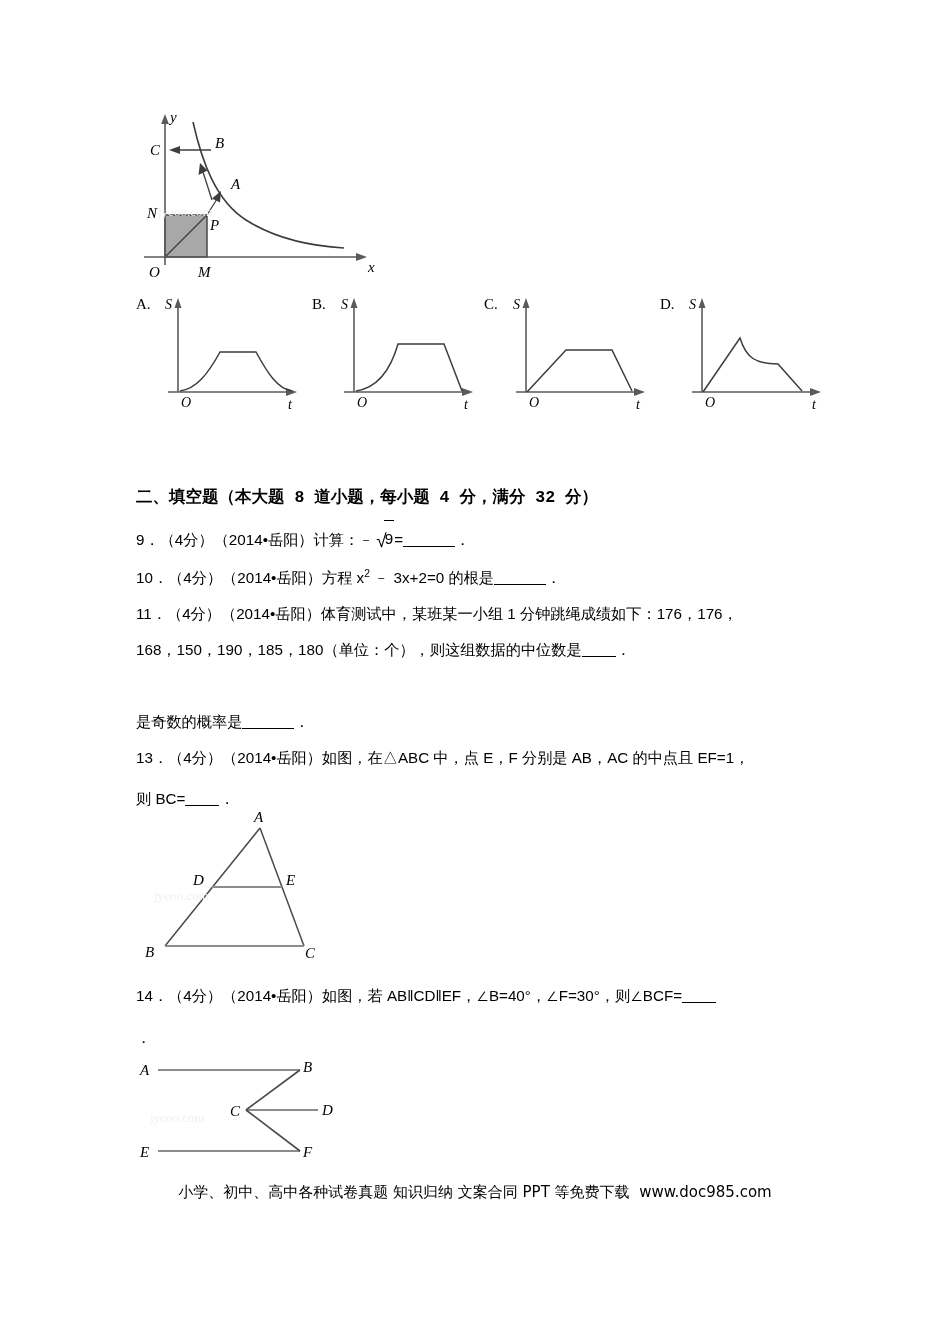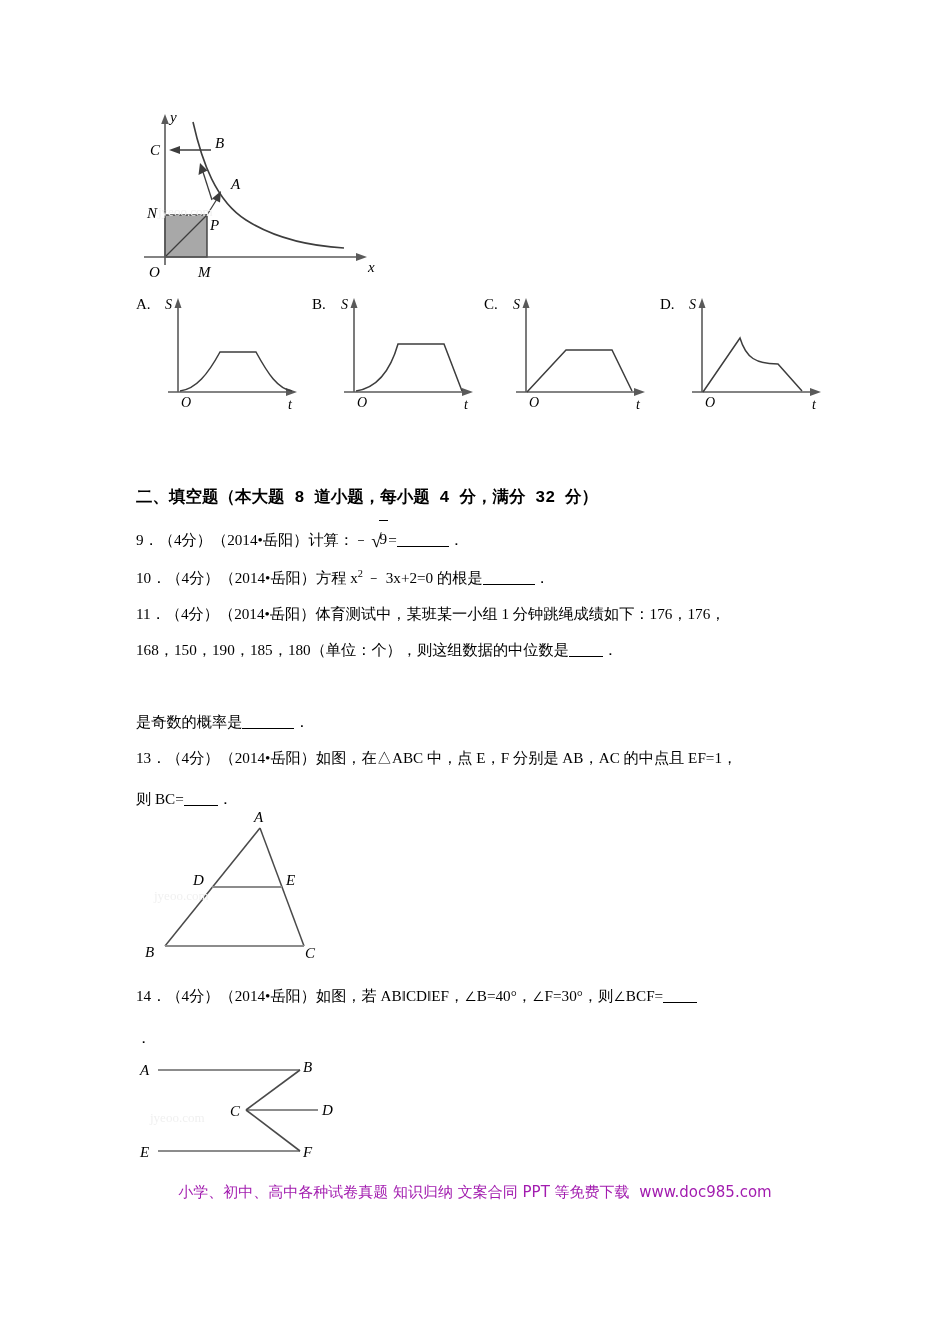--- a/index.html
+++ b/index.html
@@ -33,21 +33,21 @@
   .section-title {
     font-weight: bold;
     font-size: 16.5px;
     letter-spacing: 0px;
     font-family: Liberation Mono, monospace;
   }
   .q {
     font-size: 15.2px;
     line-height: 36px;
     white-space: nowrap;
-    font-family: Liberation Serif, serif;
+    font-family: Liberation Sans, sans-serif;
   }
   .blank-s { display: inline-block; border-bottom: 1px solid #000; width: 34px; vertical-align: -2px; }
   .blank-m { display: inline-block; border-bottom: 1px solid #000; width: 52px; vertical-align: -2px; }
   sup { font-size: 0.68em; vertical-align: super; }
 
   .sqrt-wrap { display: inline-block; position: relative; padding-left: 2px; }
   .sqrt-sym { font-size: 19px; display: inline-block; vertical-align: -2px; }
   .sqrt-rad { display: inline-block; border-top: 1.1px solid #000; padding: 0 1px; margin-left: -3px; vertical-align: 1px; }
 
   
@@ -63,21 +63,21 @@
     font-family: "Liberation Serif", serif;
     user-select: none;
   }
 
   
   #footer {
     position: absolute; left: 0; top: 1183px; width: 950px;
     text-align: center;
     font-size: 15px;
     font-family: "DejaVu Sans", "Liberation Sans", sans-serif;
-    color: #a21caf;
+    color: #000000;
   }
   #footer .url { font-family: "DejaVu Sans", "Liberation Sans", sans-serif; }
 
   svg text { font-family: "Liberation Serif", "DejaVu Serif", serif; font-style: italic; }
 </style>
 </head>
 <body>
 
 <div class="page">
 

